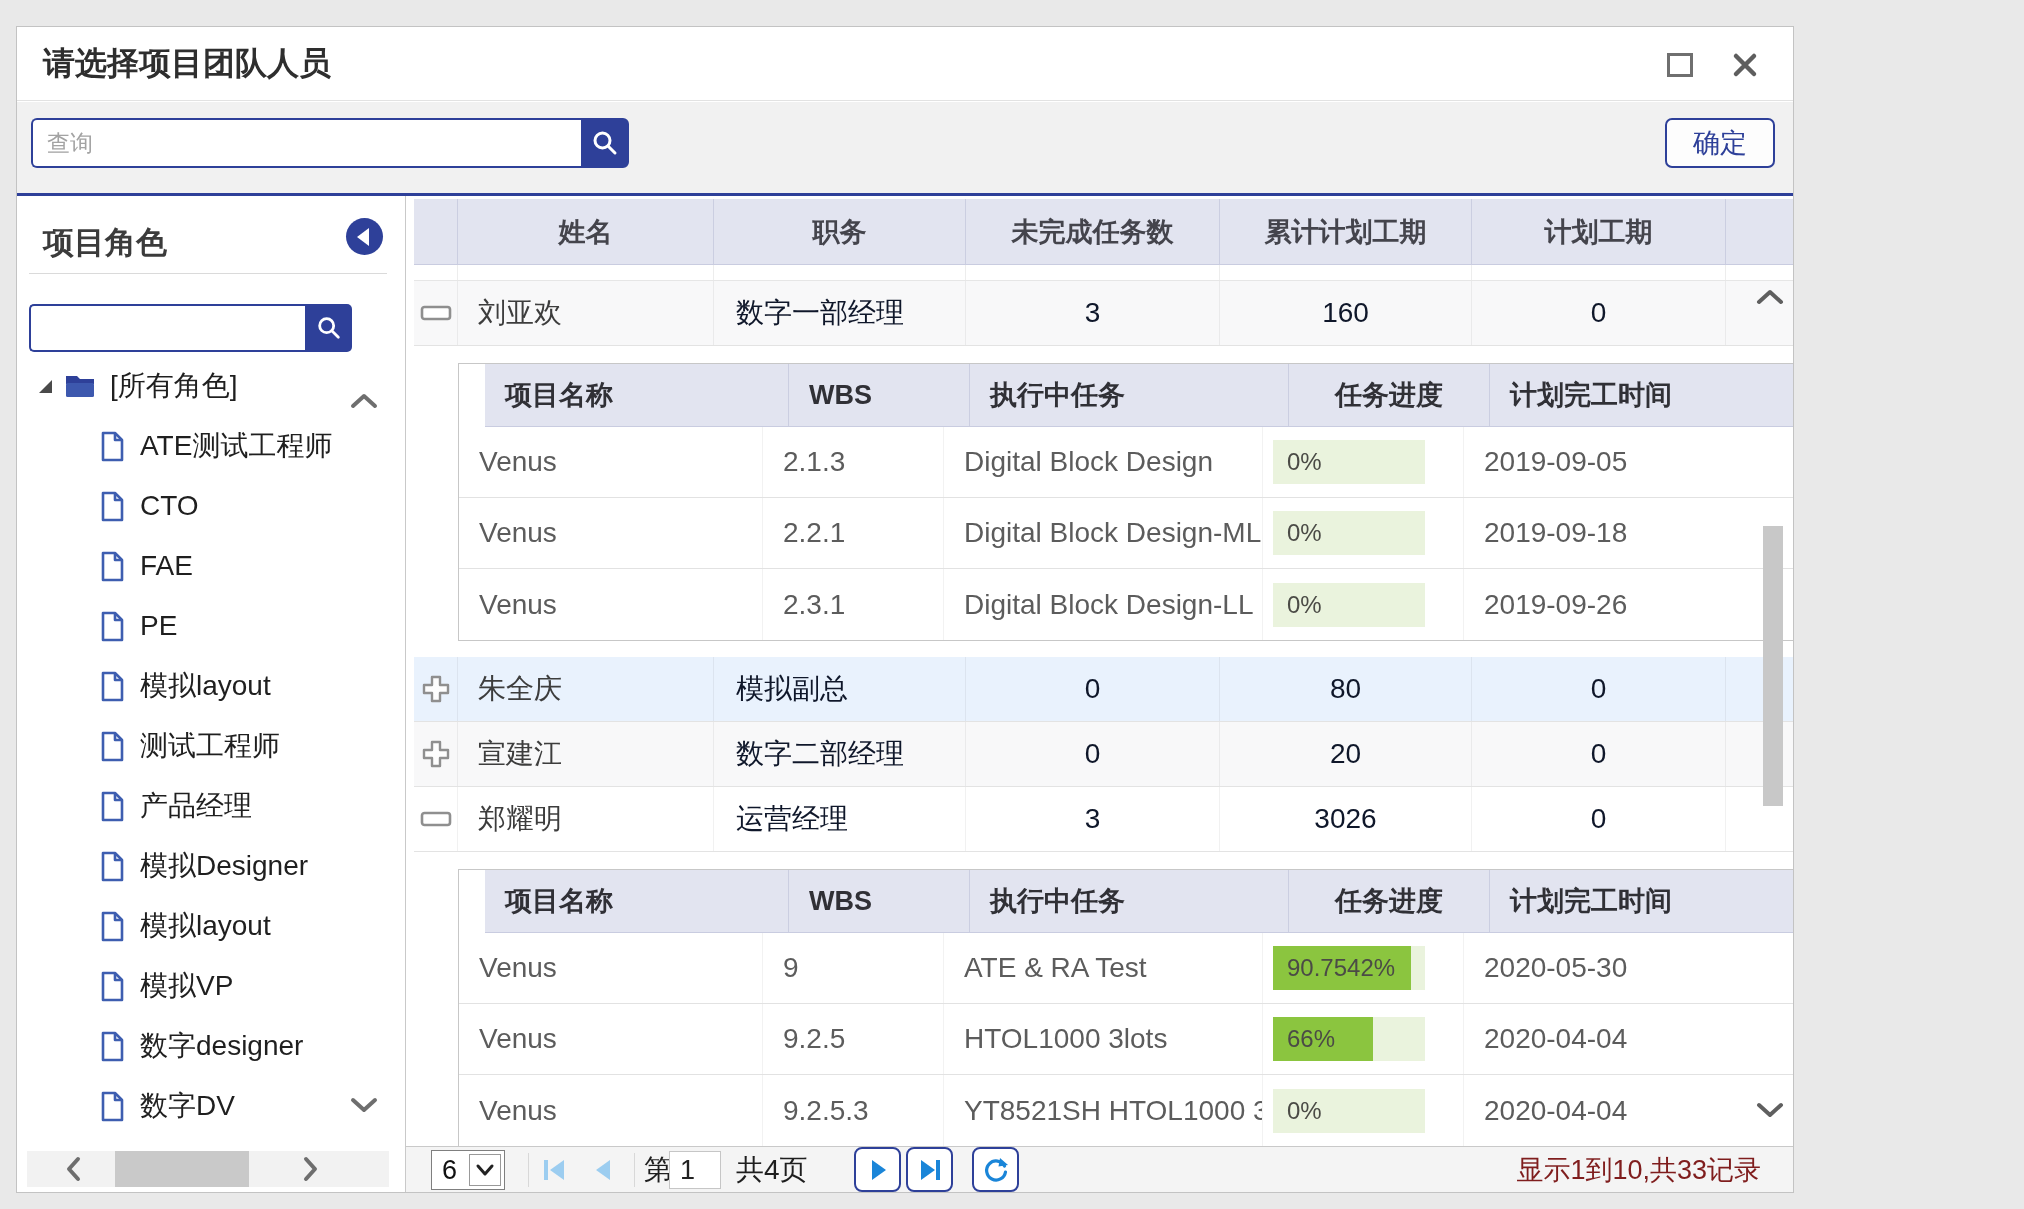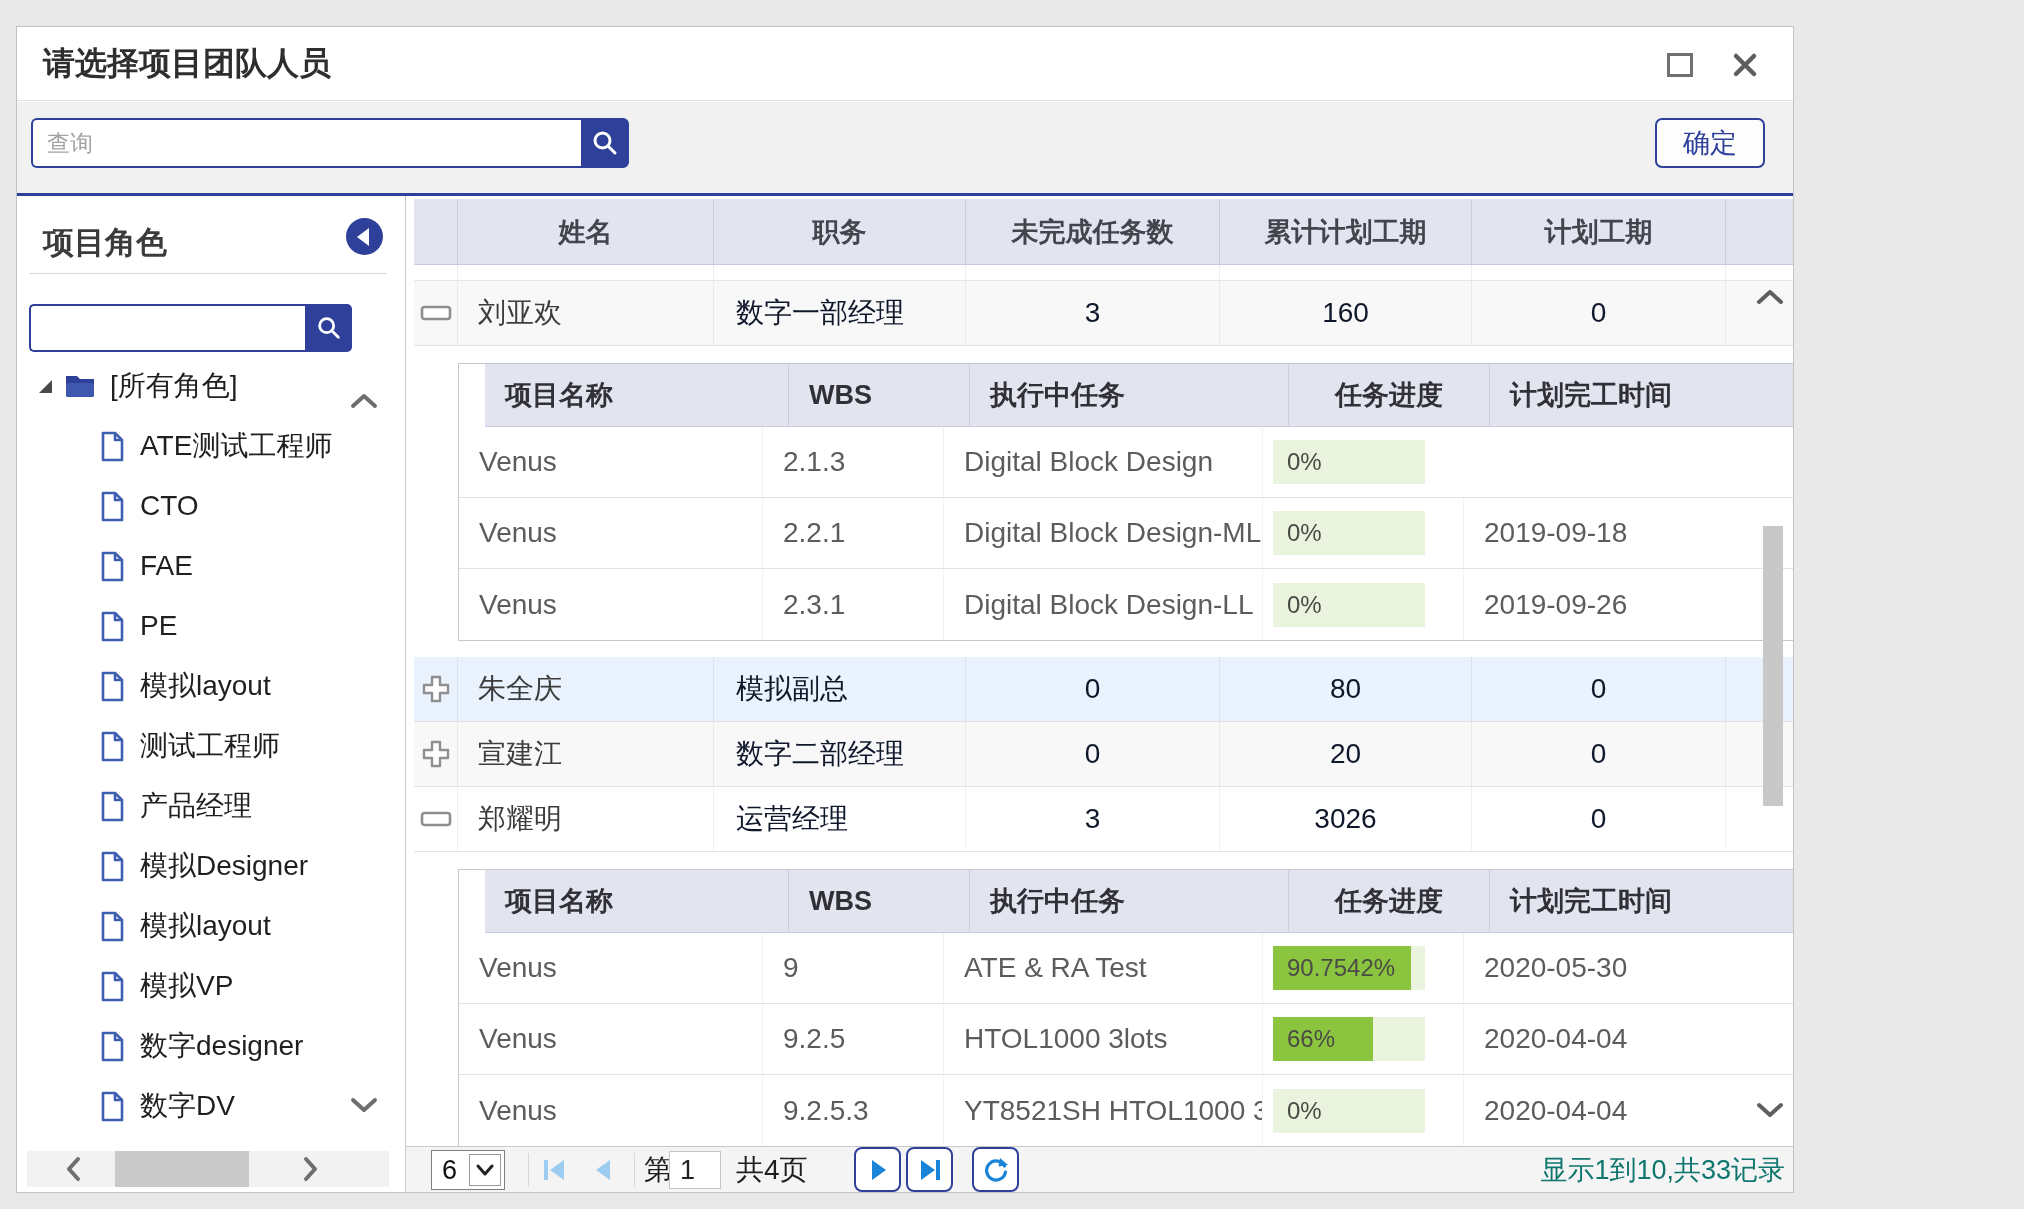--- a/index.html
+++ b/index.html
@@ -12,21 +12,21 @@
   .titlebar { position:absolute; left:0; top:0; right:0; height:74px; background:#fff; border-bottom:1px solid #e2e2e2; }
   .dlg-title { position:absolute; left:26px; top:50%; transform:translateY(-50%); font-size:32px; font-weight:bold; color:#2e2e2e; }
   .btn-max { position:absolute; right:100px; top:26px; width:26px; height:24px; border:3px solid #6f6f6f; background:#fff; }
   .btn-close { position:absolute; right:32px; top:22px; width:32px; height:32px; }
 
   
   .toolbar { position:absolute; left:0; top:75px; right:0; height:91px; background:#f1f1f1; }
   .main-search-input { position:absolute; left:14px; top:16px; width:550px; height:50px; border:2px solid #2e4099; border-right:none; border-radius:6px 0 0 6px; font-size:23px; color:#333; padding:0 14px; background:#fff; outline:none; }
   .main-search-input::placeholder { color:#a3a3a3; }
   .main-search-btn { position:absolute; left:564px; top:16px; width:48px; height:50px; background:#2e4099; border:2px solid #2e4099; border-radius:0 6px 6px 0; display:flex; align-items:center; justify-content:center; cursor:pointer; }
-  .confirm-btn { position:absolute; right:28px; top:16px; height:50px; padding:0 26px; background:#fdfdfd; border:2px solid #2e4099; border-radius:7px; color:#2e4099; font-size:27px; display:flex; align-items:center; cursor:pointer; }
+  .confirm-btn { position:absolute; right:18px; top:16px; height:50px; padding:0 26px; background:#fdfdfd; border:2px solid #2e4099; border-radius:7px; color:#2e4099; font-size:27px; display:flex; align-items:center; cursor:pointer; }
   .accent-line { position:absolute; left:0; top:166px; right:0; height:3px; background:#2e4099; }
 
   
   .sidebar { position:absolute; left:0; top:169px; width:389px; bottom:0; background:#fff; border-right:1px solid #c9c9c9; overflow:hidden; }
   .sb-title { position:absolute; left:26px; top:26px; font-size:31px; font-weight:bold; color:#3b3b3b; }
   .sb-collapse { position:absolute; right:22px; top:22px; width:37px; height:37px; border-radius:50%; background:#2e4099; display:flex; align-items:center; justify-content:center; cursor:pointer; }
   .sb-collapse .tri { width:0; height:0; border-top:9px solid transparent; border-bottom:9px solid transparent; border-right:12px solid #fff; margin-right:3px; }
   .sb-divider { position:absolute; left:12px; right:18px; top:77px; height:1px; background:#dadada; }
   .sb-search-input { position:absolute; left:12px; top:108px; width:276px; height:48px; border:2px solid #2e4099; border-right:none; border-radius:5px 0 0 5px; font-size:26px; padding:0 12px; outline:none; background:#fff; }
   .sb-search-btn { position:absolute; left:288px; top:108px; width:47px; height:48px; background:#2e4099; border-radius:0 5px 5px 0; display:flex; align-items:center; justify-content:center; cursor:pointer; }
@@ -78,21 +78,21 @@
   
   .pager { position:absolute; left:389px; right:0; bottom:0; height:46px; background:#f4f4f4; border-top:1px solid #c9c9c9; }
   .psel { position:absolute; left:25px; top:3px; width:74px; height:40px; border:1px solid #7f7f7f; background:#fff; display:flex; align-items:center; cursor:pointer; }
   .psel .val { flex:1; padding-left:10px; font-size:27px; color:#111; }
   .psel .arrowbox { width:32px; height:32px; margin-right:3px; border:1px solid #999; background:#fff; display:flex; align-items:center; justify-content:center; }
   .psep { position:absolute; top:6px; width:1px; height:34px; background:#d8d8d8; }
   .pbtn-plain { position:absolute; top:7px; width:34px; height:32px; display:flex; align-items:center; justify-content:center; }
   .pbtn-box { position:absolute; top:0; width:47px; height:45px; border:2px solid #2e4099; border-radius:8px; background:#fff; display:flex; align-items:center; justify-content:center; cursor:pointer; }
   .ptext { position:absolute; top:50%; transform:translateY(-50%); font-size:28px; color:#1e1e1e; }
   .pinput { position:absolute; left:263px; top:4px; width:52px; height:38px; border:1px solid #c6c6c6; font-size:27px; color:#222; padding-left:10px; outline:none; background:#fff; }
-  .pstatus { position:absolute; right:8px; top:50%; transform:translateY(-50%); font-size:27px; color:#0f766e;margin-left:8px; }
+  .pstatus { position:absolute; right:32px; top:50%; transform:translateY(-50%); font-size:27px; color:#7f1d1d;margin-left:8px; }
 
   svg { display:block; }
 </style>
 </head>
 <body>
 
 <div class="stage">
   <div class="dialog">
 
     <div class="titlebar">
@@ -328,20 +328,21 @@
             <div class="srow">
               <div class="scell">Venus</div>
               <div class="scell">2.1.3</div>
               <div class="scell">Digital Block Design</div>
               <div class="scell bar">
                 <div class="pbar">
                   <div class="pfill" style="width: 0%;"></div>
                   <div class="plabel">0%</div>
                 </div>
               </div>
+              <div class="scell">2019-09-05</div>
             </div>
             <div class="srow">
               <div class="scell">Venus</div>
               <div class="scell">2.2.1</div>
               <div class="scell">Digital Block Design-ML</div>
               <div class="scell bar">
                 <div class="pbar">
                   <div class="pfill" style="width: 0%;"></div>
                   <div class="plabel">0%</div>
                 </div>

